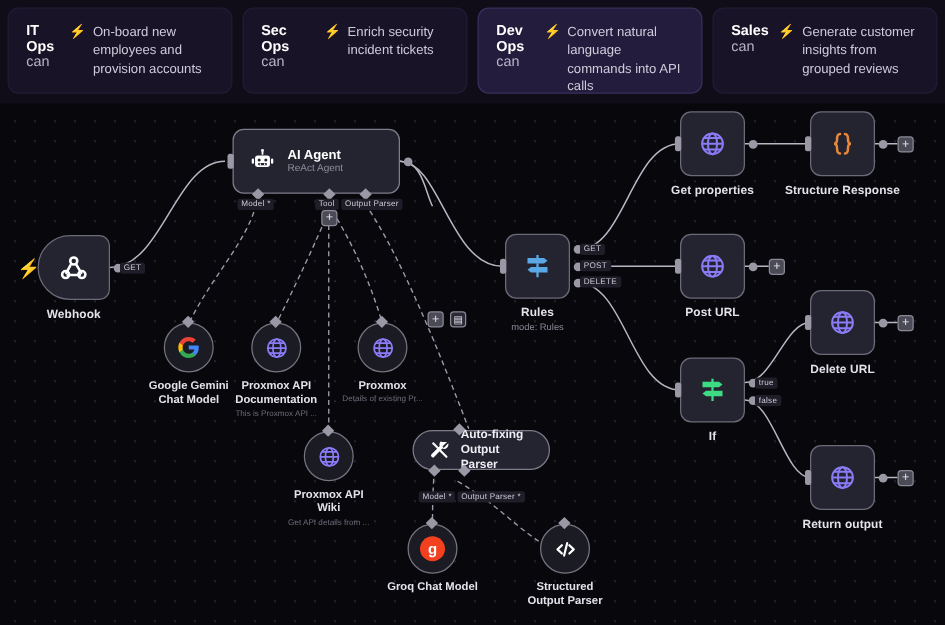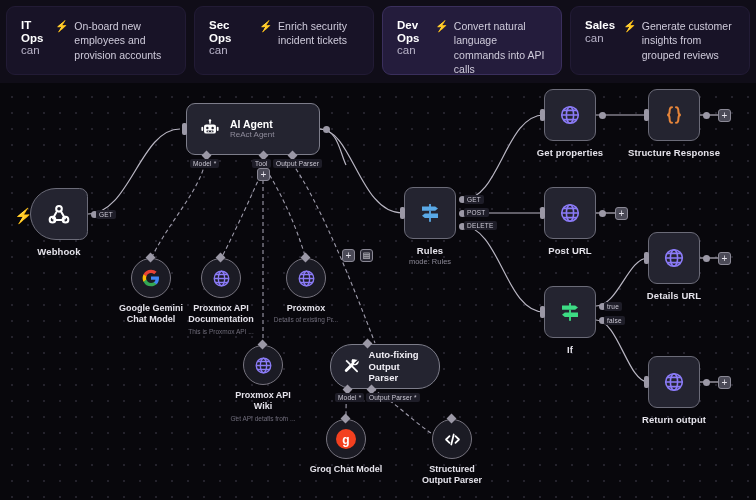--- a/index.html
+++ b/index.html
@@ -63,21 +63,21 @@
   .agent-node {
     width:134px; height:52px; border-radius:9px;
     background:#242430; border:1px solid #7d7d8a;
     display:flex; align-items:center; gap:9px; padding:17px 12px;
   }
   .agent-title { font-size:10.5px; font-weight:bold; color:#fff; line-height:1.2;}
   .agent-sub { font-size:8px; color:#8f8c9b; line-height:1.25; }
 
   
   .pill-node {
-    width:110px; height:45px; border-radius:22px;
+    width:110px; height:32px; border-radius:22px;
     background:#242430; border:1px solid #7d7d8a;
     display:flex; align-items:center; gap:8px; padding:0 12px;
   }
   .pill-title { font-size:9.5px; font-weight:600; color:#f0eef5; line-height:1.25; }
 
   
   .circ-node {
     width:40px; height:40px; border-radius:50%;
     background:#1b1b24; border:1px solid #77747f;
     display:flex; align-items:center; justify-content:center;
@@ -499,21 +499,21 @@
         <svg class="ic" width="24" height="24" viewBox="0 0 24 24">
           <g fill="none" stroke="#8b7bf7" stroke-width="1.6">
             <circle cx="12" cy="12" r="8.3"></circle>
               <ellipse cx="12" cy="12" rx="3.6" ry="8.3"></ellipse>
             <path d="M3.8 12h16.4M5.2 7.4h13.6M5.2 16.6h13.6"></path>
           </g>
         </svg>
         <div class="port-in" style="left:-4px; top:20px;"></div>
         <div class="port" style="right:-10px; top:23px;"></div>
       </div>
-      <div class="node-label" style="top:58px;">Details URL</div>
+      <div class="node-label" style="top:58px;">Delete URL</div>
     </div>
     <div class="chip" style="left:718px; top:169px;">
         <span>+</span>
       </div>
 
     <div class="node" style="left:648px; top:273px;">
       <div class="sq-node">
         <svg class="ic" width="24" height="24" viewBox="0 0 24 24">
           <g fill="none" stroke="#8b7bf7" stroke-width="1.6">
             <circle cx="12" cy="12" r="8.3"></circle>

